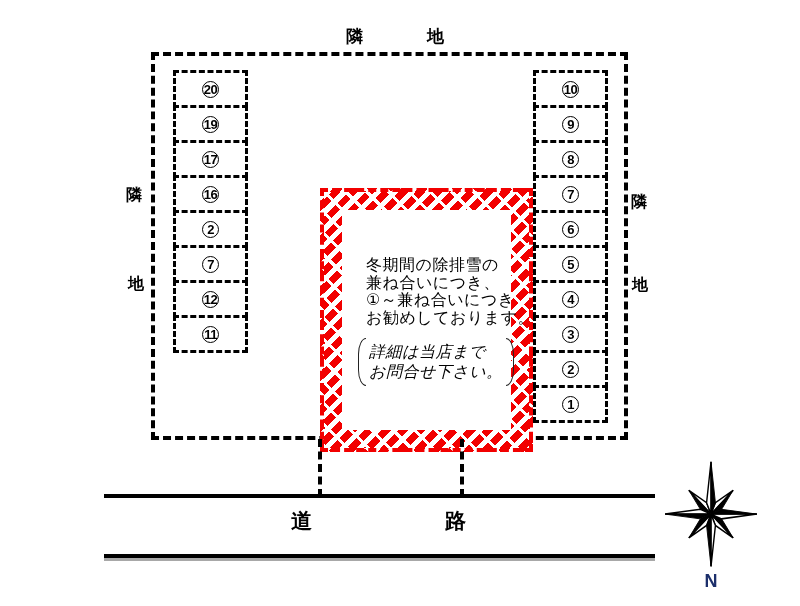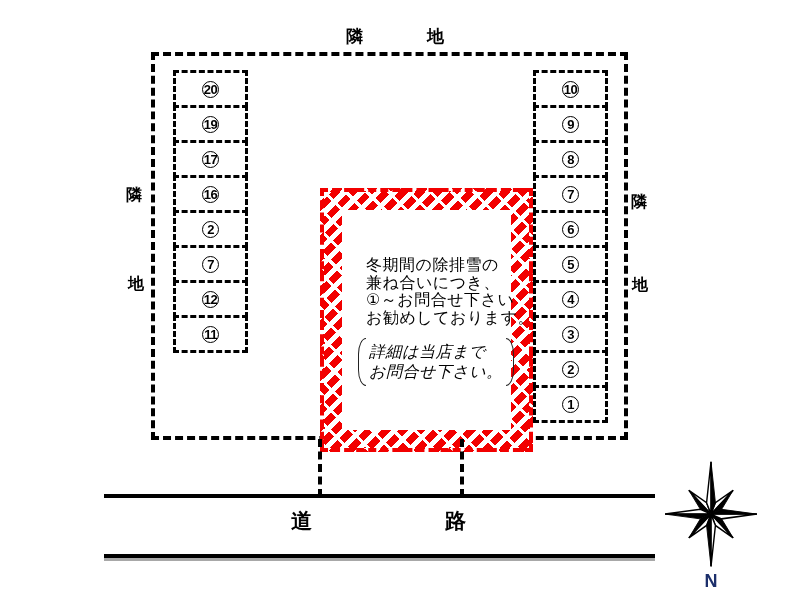--- a/index.html
+++ b/index.html
@@ -161,21 +161,21 @@
       <div class="stall">
         <span class="circ">1</span>
       </div>
     </div>
 
   <div class="abs red-zone">
     <div class="red-panel">
       <div class="notice-main">
         <div>冬期間の除排雪の</div>
         <div>兼ね合いにつき、</div>
-        <div>①～お問合せ下さい</div>
+        <div>①～兼ね合いにつき</div>
         <div>お勧めしております。</div>
       </div>
       <div class="notice-bracket">
         <div class="bracket l"></div>
         <div class="bracket-text">
           <div>詳細は当店まで</div>
           <div>お問合せ下さい。</div>
         </div>
         <div class="bracket r"></div>
       </div>

